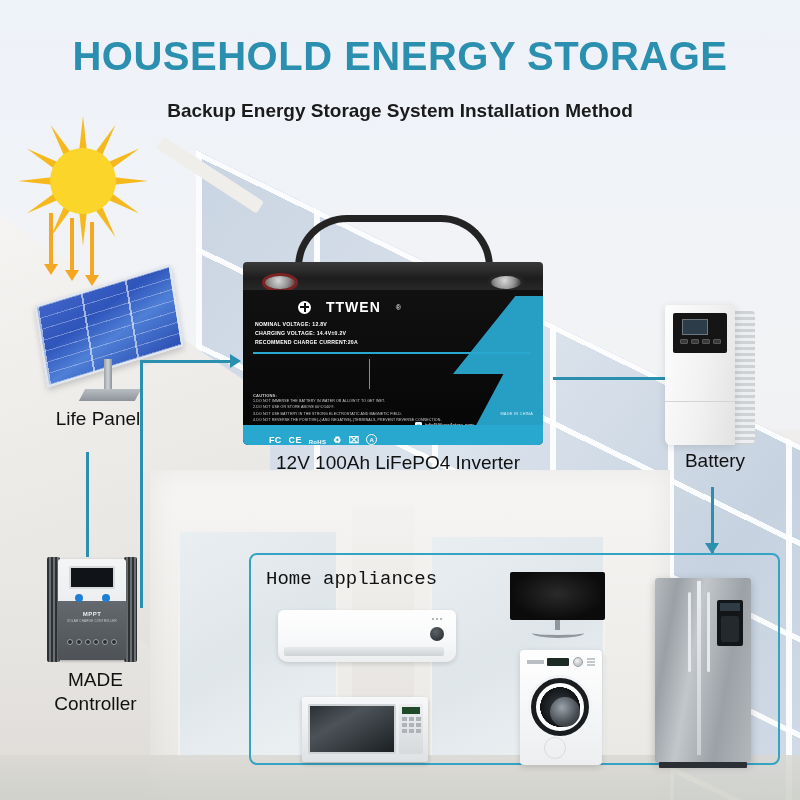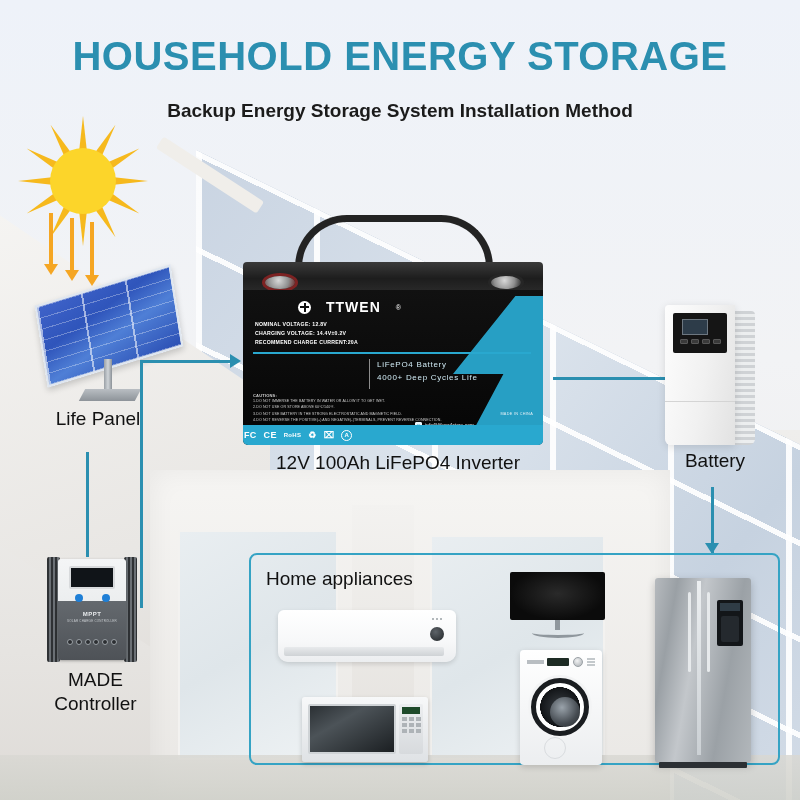--- a/index.html
+++ b/index.html
@@ -203,21 +203,21 @@
   .ic-mail, .ic-web {
     width:7px; height:7px; display:inline-block; flex:0 0 auto;
     border:0.6px solid #eaf7fc; color:#eaf7fc;
     font-size:4px; line-height:6px; text-align:center;
   }
   .ic-mail { border-radius:1px; background:#eaf7fc; color:#1b8fb5; }
   .ic-web { border-radius:50%; }
 
   .cert-bar {
     position:absolute; left:0; bottom:0; width:300px; height:20px;
-    background:#29a8cf; display:flex; align-items:center; gap:7px; padding-left:1px;
+    background:#29a8cf; display:flex; align-items:flex-end; gap:7px; padding-left:26px;
   }
   .cert { color:#fff; font-size:9px; font-weight:700; letter-spacing:.3px; line-height:1; }
   .cert.small { font-size:6px; }
   .cert.circ {
     width:11px; height:11px; border:1px solid #fff; border-radius:50%;
     font-size:6px; display:flex; align-items:center; justify-content:center;
   }
 
   .bat-caption {
     position:absolute; left:243px; top:452px; width:310px;
@@ -296,21 +296,21 @@
     text-align:center; font-size:19px; color:#111;
   }
 
   
   .appliance-box {
     position:absolute; left:249px; top:553px; width:531px; height:212px;
     border:2px solid #35a3c4; border-radius:8px;
   }
   .appliance-title {
     position:absolute; left:266px; top:568px;
-    font-size:19px; color:#111;
+    font-size:19px; color:#111;font-family:Liberation Mono, monospace;
   }
 
   
   .ac { position:absolute; left:278px; top:610px; width:178px; height:52px; }
   .ac-shell {
     position:absolute; inset:0;
     background:linear-gradient(180deg,#ffffff 0%,#f7f8f9 60%,#eceef0 100%);
     border-radius:6px 6px 10px 10px;
     box-shadow:0 2px 5px rgba(0,0,0,.14);
   }
@@ -487,24 +487,20 @@
 
     <div class="spec-list">
       <div>NOMINAL VOLTAGE: 12.8V</div>
       <div>CHARGING VOLTAGE: 14.4V±0.2V</div>
       <div>RECOMMEND CHARGE CURRENT:20A</div>
     </div>
 
     <div class="rule"></div>
 
     <div class="cap-div"></div>
-    <div class="chem">
-      <div>LiFePO4 Battery</div>
-      <div>4000+ Deep Cycles Life</div>
-    </div>
 
     <div class="caution-head">CAUTIONS:</div>
     <div class="caution">
       <div>1.DO NOT IMMERSE THE BATTERY IN WATER OR ALLOW IT TO GET WET.</div>
       <div>2.DO NOT USE OR STORE ABOVE 60℃/140℉.</div>
       <div>3.DO NOT USE BATTERY IN THE STRONG ELECTROSTATIC AND MAGNETIC FIELD.</div>
       <div>4.DO NOT REVERSE THE POSITIVE(+) AND NEGATIVE(-)TERMINALS, PREVENT REVERSE CONNECTION.</div>
       <div>5.CHARGE WITH SPECIFIED CHARGE ACCORDING TO CHARGING REQUIREMENT.</div>
     </div>
 

